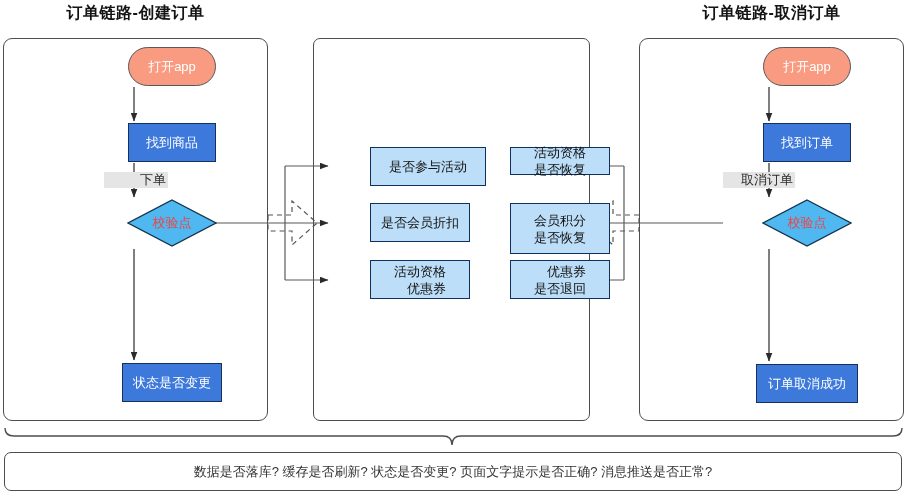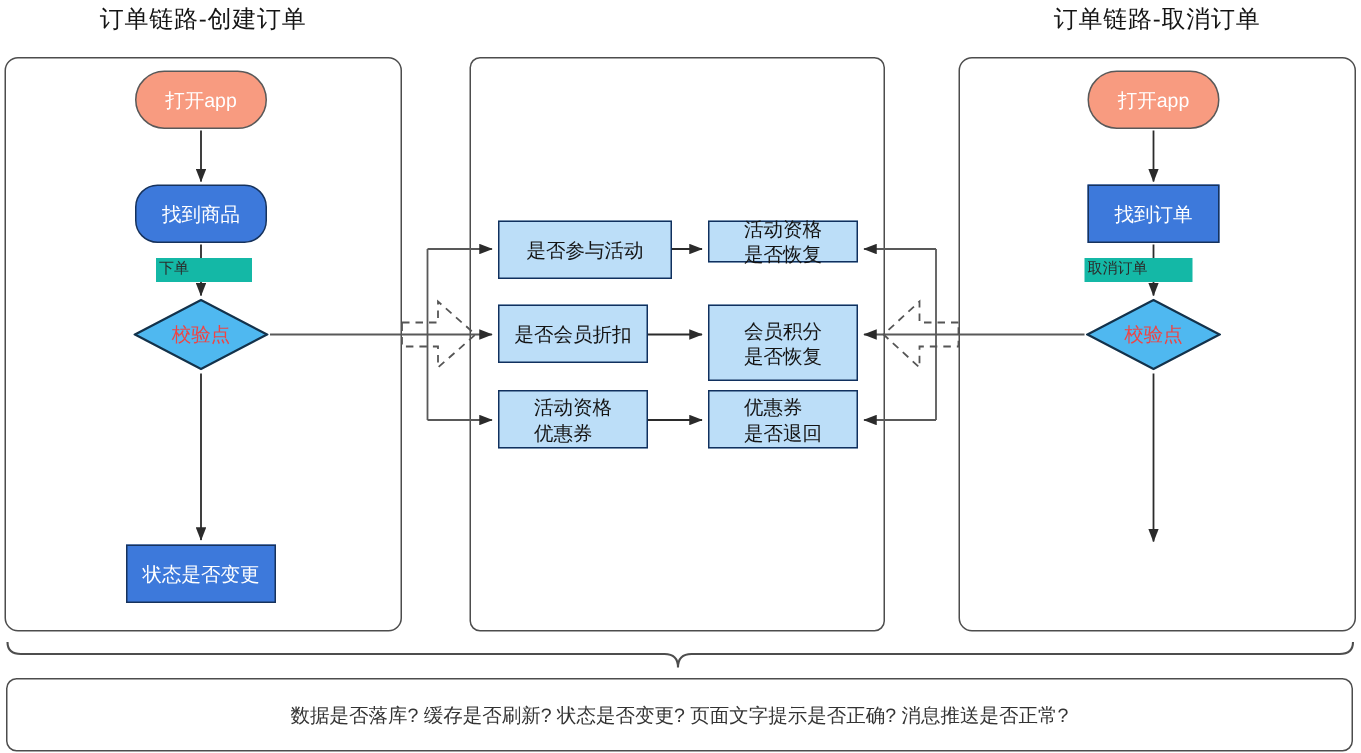--- a/index.html
+++ b/index.html
@@ -8,44 +8,44 @@
     background:#ffffff;
     font-family:"Liberation Sans","DejaVu Sans",sans-serif;
     -webkit-font-smoothing:antialiased;
   }
   .stage{position:absolute;inset:0;}
   .panel{
     position:absolute;border:1.4px solid #4d4d4d;border-radius:9px;
     background:transparent;z-index:1;box-sizing:border-box;
   }
   .title{
-    position:absolute;top:3px;font-weight:normal;font-size:16px;color:#141414;
+    position:absolute;top:3px;font-weight:bold;font-size:16px;color:#141414;
     text-align:center;z-index:4;letter-spacing:0.5px;
   }
   #connector-layer{position:absolute;left:0;top:0;z-index:2;pointer-events:none;}
   .node{
     position:absolute;display:flex;align-items:center;justify-content:center;
-    font-size:13px;text-align:left;box-sizing:border-box;z-index:3;
+    font-size:13px;text-align:right;box-sizing:border-box;z-index:3;margin-left:38px;
   }
   .start{background:#f89b80;border:1px solid #595959;border-radius:19.5px;color:#ffffff;}
   .action{background:#3d79db;border:1px solid #16325c;color:#ffffff;}
   .endbox{background:#3d79db;border:1px solid #16325c;color:#ffffff;}
   .mbox{
     background:#bcdef8;border:1.5px solid #10305e;color:#141414;
     line-height:17px;white-space:pre-line;
   }
   .diamond{background:transparent;border:none;}
   .diamond svg{position:absolute;left:0;top:0;width:100%;height:100%;}
   .diamond span{position:relative;z-index:1;color:#ef4444;}
   .edge-label{
-    position:absolute;background:#14b8a6;font-size:10px;color:#2b2b2b;
-    text-align:left;z-index:4;line-height:16px;padding:0 2px;
+    position:absolute;background:#e5e5e5;font-size:13px;color:#2b2b2b;
+    text-align:right;z-index:4;line-height:16px;padding:0 2px;
   }
   .footer-bar{
-    position:absolute;left:4px;top:452px;width:898px;height:49px;
+    position:absolute;left:4px;top:452px;width:898px;height:39px;
     border:1.4px solid #4d4d4d;border-radius:7px;box-sizing:border-box;
     display:flex;align-items:center;justify-content:center;
     font-size:13px;color:#333333;z-index:1;
   }
 </style>
 </head>
 <body>
 
 <div class="stage">
 
@@ -100,21 +100,21 @@
     <path d="M268,215 L292,215 L292,201 L317,223 L292,245 L292,231 L268,231 Z" fill="none" stroke="#555555" stroke-width="1.2" stroke-dasharray="5 4"></path>
 
     <path d="M639,215 L613,215 L613,201 L589,223 L613,245 L613,231 L639,231 Z" fill="none" stroke="#555555" stroke-width="1.2" stroke-dasharray="5 4"></path>
 
     <path d="M5,428 Q5,436 14,436 L443,436 Q452,436 452,445 Q452,436 461,436 L893,436 Q902,436 902,428" fill="none" stroke="#4d4d4d" stroke-width="1.4"></path>
   </svg>
 
   <div class="node start" style="left:90px;top:47px;width:88px;height:39px;">
     <span>打开app</span>
   </div>
-  <div class="node action" style="left:90px;top:123px;width:88px;height:39px;border-radius:15px;">
+  <div class="node action" style="left:90px;top:123px;width:88px;height:39px;">
     <span>找到商品</span>
   </div>
   <div class="edge-label" style="left:104px;top:172px;width:60px;">下单</div>
   <div class="node diamond" style="left:89px;top:199px;width:90px;height:48px;">
     <svg viewBox="0 0 90 48">
       <polygon points="45,1 89,24 45,47 1,24" fill="#4fb8f0" stroke="#13324b" stroke-width="1.4"></polygon>
     </svg>
     <span>校验点</span>
   </div>
   <div class="node endbox" style="left:84px;top:363px;width:100px;height:39px;">
@@ -150,18 +150,21 @@
   <div class="node action" style="left:725px;top:123px;width:88px;height:39px;">
     <span>找到订单</span>
   </div>
   <div class="edge-label" style="left:723px;top:172px;width:68px;">取消订单</div>
   <div class="node diamond" style="left:724px;top:199px;width:90px;height:48px;">
     <svg viewBox="0 0 90 48">
       <polygon points="45,1 89,24 45,47 1,24" fill="#4fb8f0" stroke="#13324b" stroke-width="1.4"></polygon>
     </svg>
     <span>校验点</span>
   </div>
+  <div class="node endbox" style="left:718px;top:364px;width:102px;height:39px;">
+    <span>订单取消成功</span>
+  </div>
 
   <div class="footer-bar">
     <span>数据是否落库?  缓存是否刷新?  状态是否变更?  页面文字提示是否正确?  消息推送是否正常?</span>
   </div>
 
 </div>
 
 </body></html>

